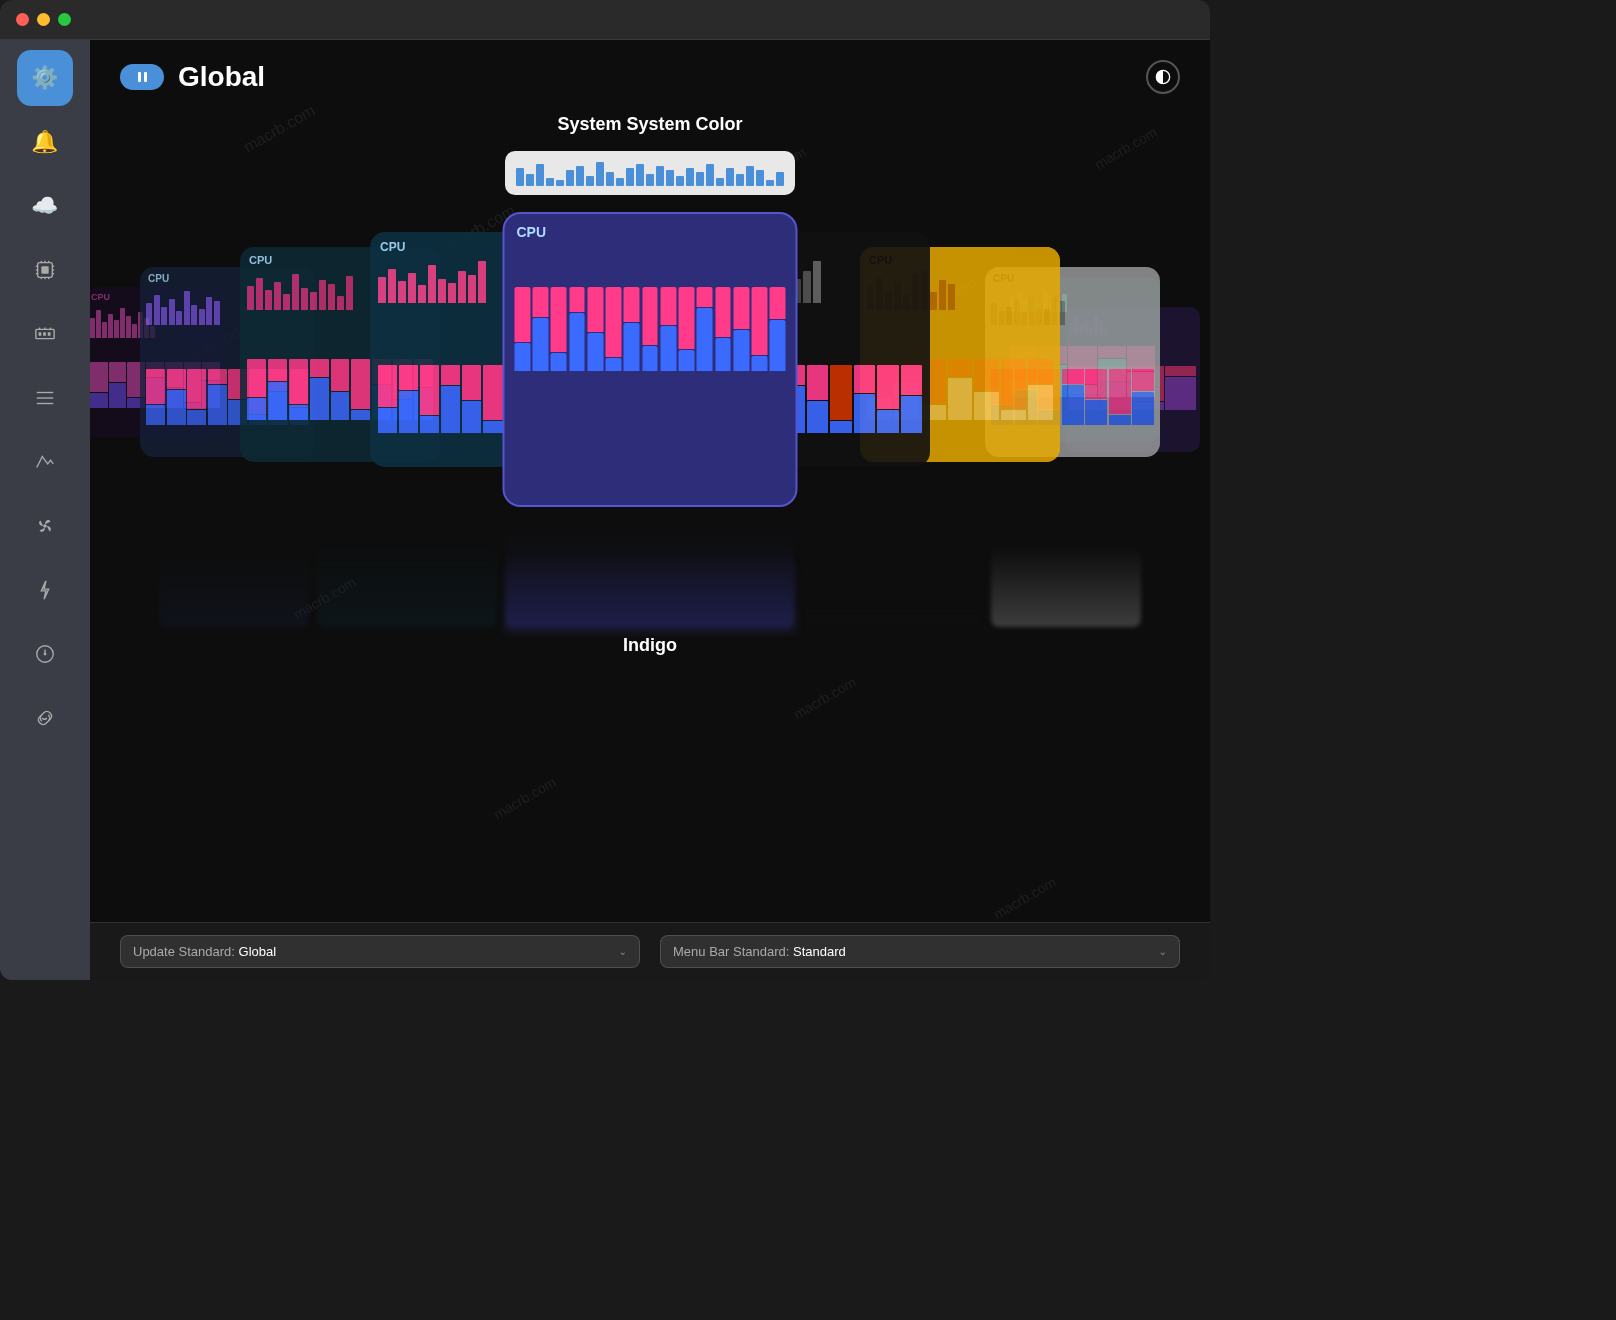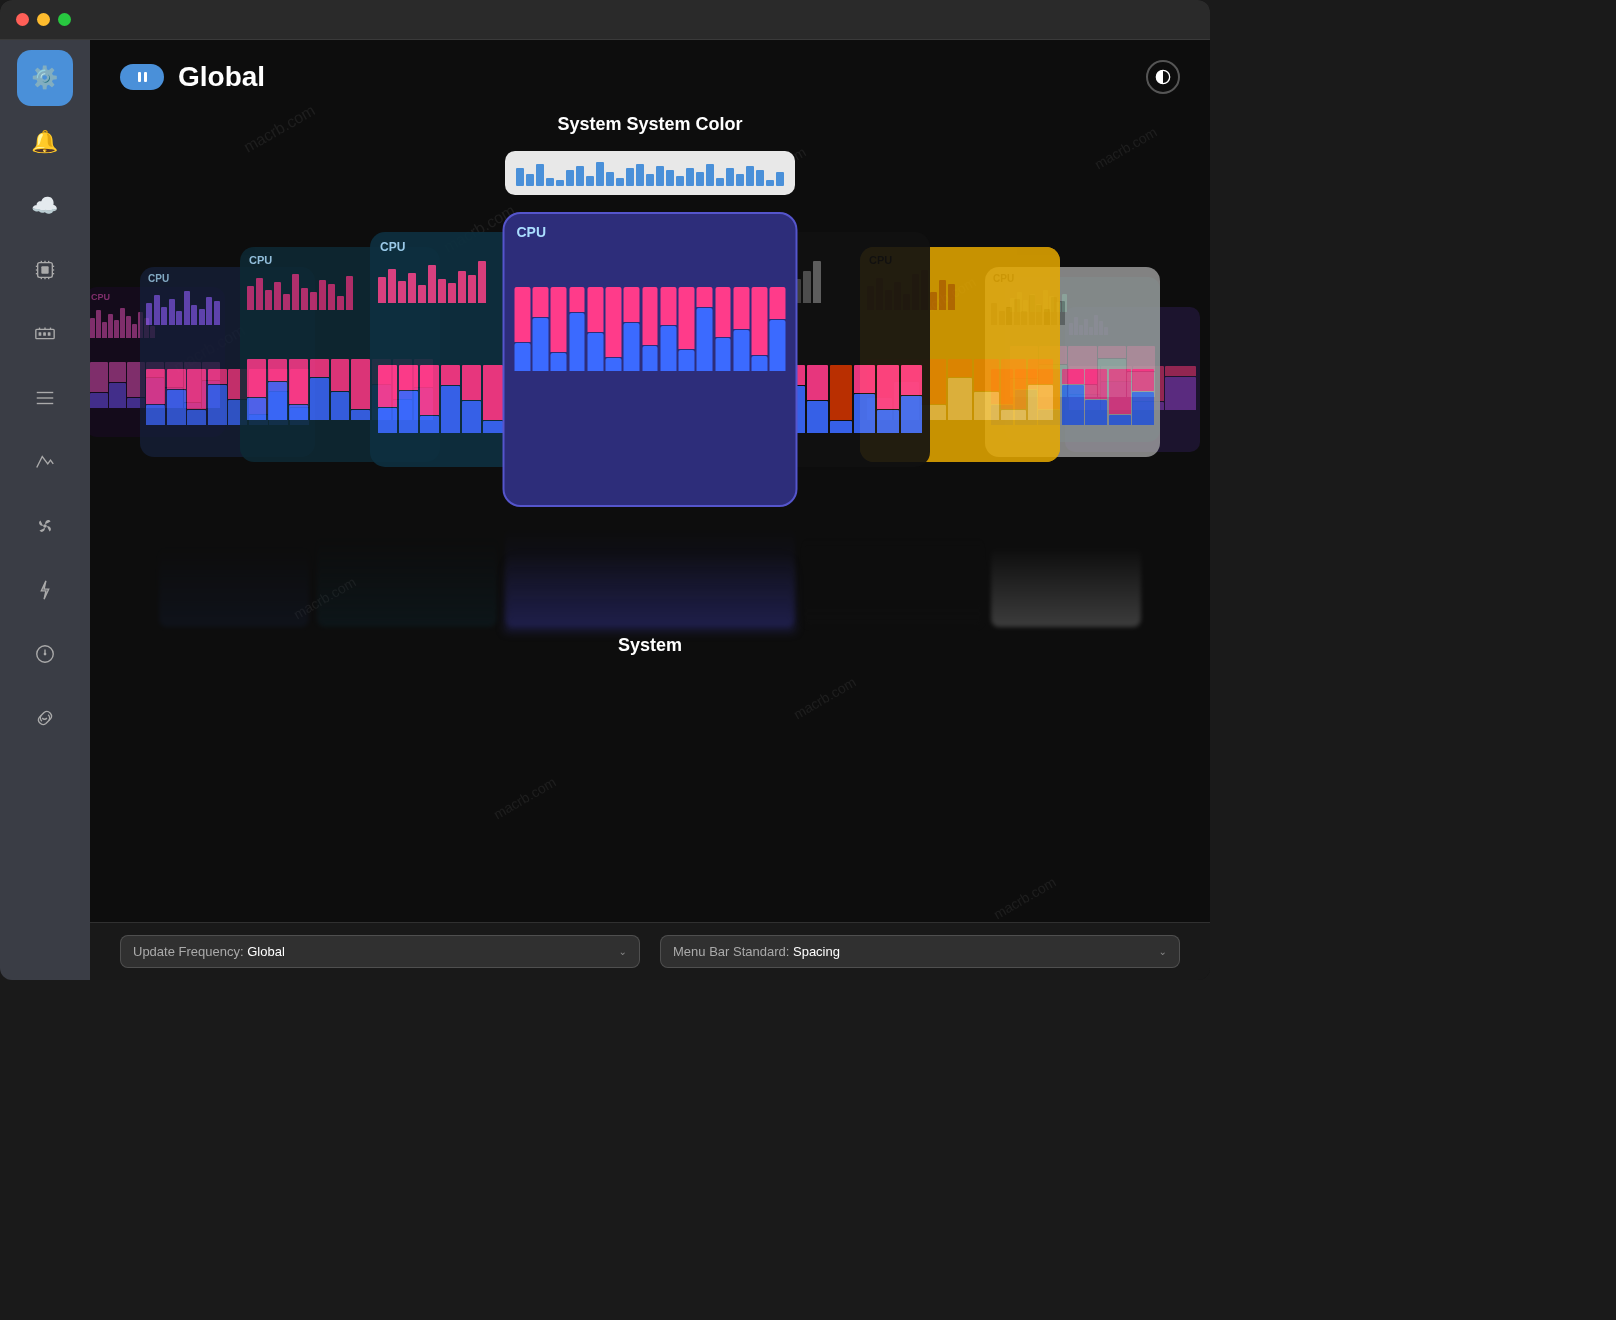--- a/index.html
+++ b/index.html
@@ -884,33 +884,33 @@
         <div style="position:absolute;bottom:0;left:0;right:0;height:120px;display:flex;align-items:flex-end;justify-content:center;gap:8px;opacity:0.3;pointer-events:none;">
 
           <div style="width:150px;height:80px;background:linear-gradient(to bottom,#15203a,transparent);border-radius:8px;filter:blur(2px);transform:scaleY(-1);"></div>
           <div style="width:180px;height:90px;background:linear-gradient(to bottom,#0d2a35,transparent);border-radius:8px;filter:blur(2px);transform:scaleY(-1);"></div>
           <div style="width:290px;height:100px;background:linear-gradient(to bottom,#2d2d7a,transparent);border-radius:8px;filter:blur(2px);transform:scaleY(-1);"></div>
           <div style="width:180px;height:90px;background:linear-gradient(to bottom,#111,transparent);border-radius:8px;filter:blur(2px);transform:scaleY(-1);"></div>
           <div style="width:150px;height:80px;background:linear-gradient(to bottom,#aaa,transparent);border-radius:8px;filter:blur(2px);transform:scaleY(-1);"></div>
         </div>
       </div>
 
-      <div style="color:white;font-size:18px;font-weight:600;margin-top:8px;position:relative;z-index:30;">System</div>
+      <div style="color:white;font-size:18px;font-weight:600;margin-top:8px;position:relative;z-index:30;">Indigo</div>
     </div>
 
     <div class="bottom-bar" style="position:absolute;bottom:0;left:0;right:0;">
       <div class="bottom-select">
         <span>
-          <span class="bottom-select-label">Update Frequency:</span>
+          <span class="bottom-select-label">Update Standard:</span>
           <span class="bottom-select-value">Global</span>
         </span>
         <span class="chevron-icon">⌄</span>
       </div>
       <div class="bottom-select">
         <span>
           <span class="bottom-select-label">Menu Bar Standard:</span>
-          <span class="bottom-select-value">Spacing</span>
+          <span class="bottom-select-value">Standard</span>
         </span>
         <span class="chevron-icon">⌄</span>
       </div>
     </div>
   </div>
 </div>
 
 </body></html>

